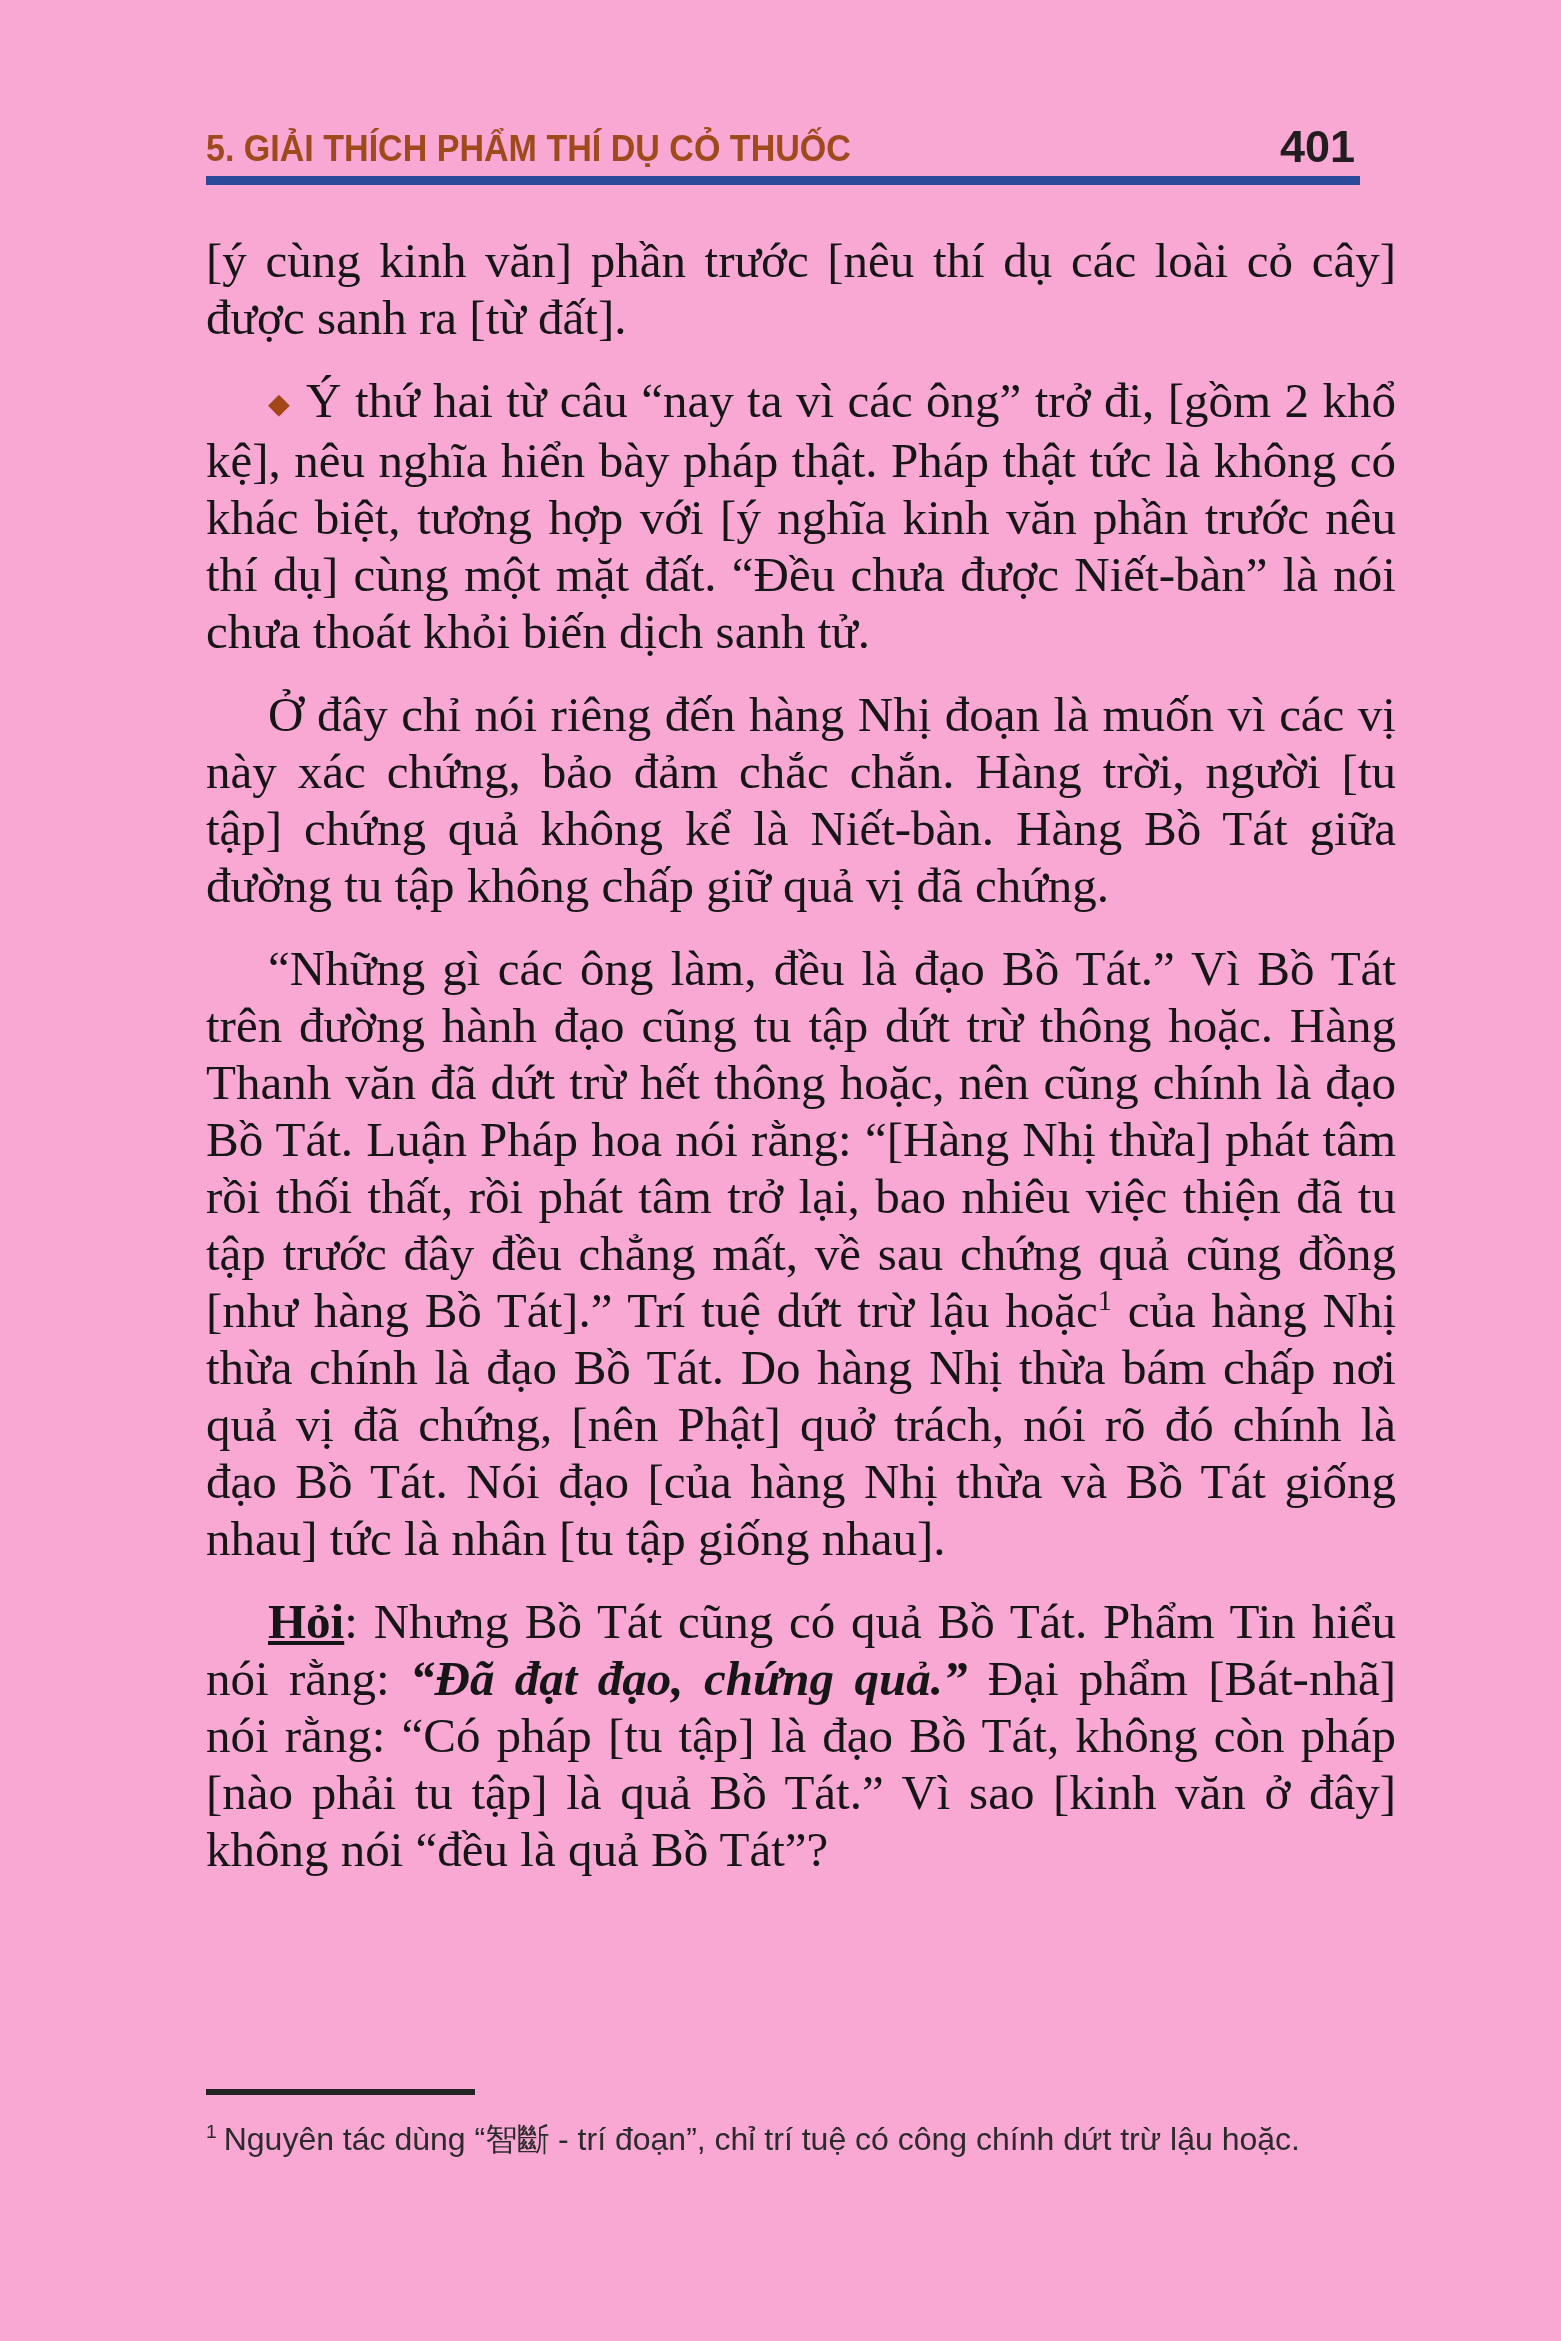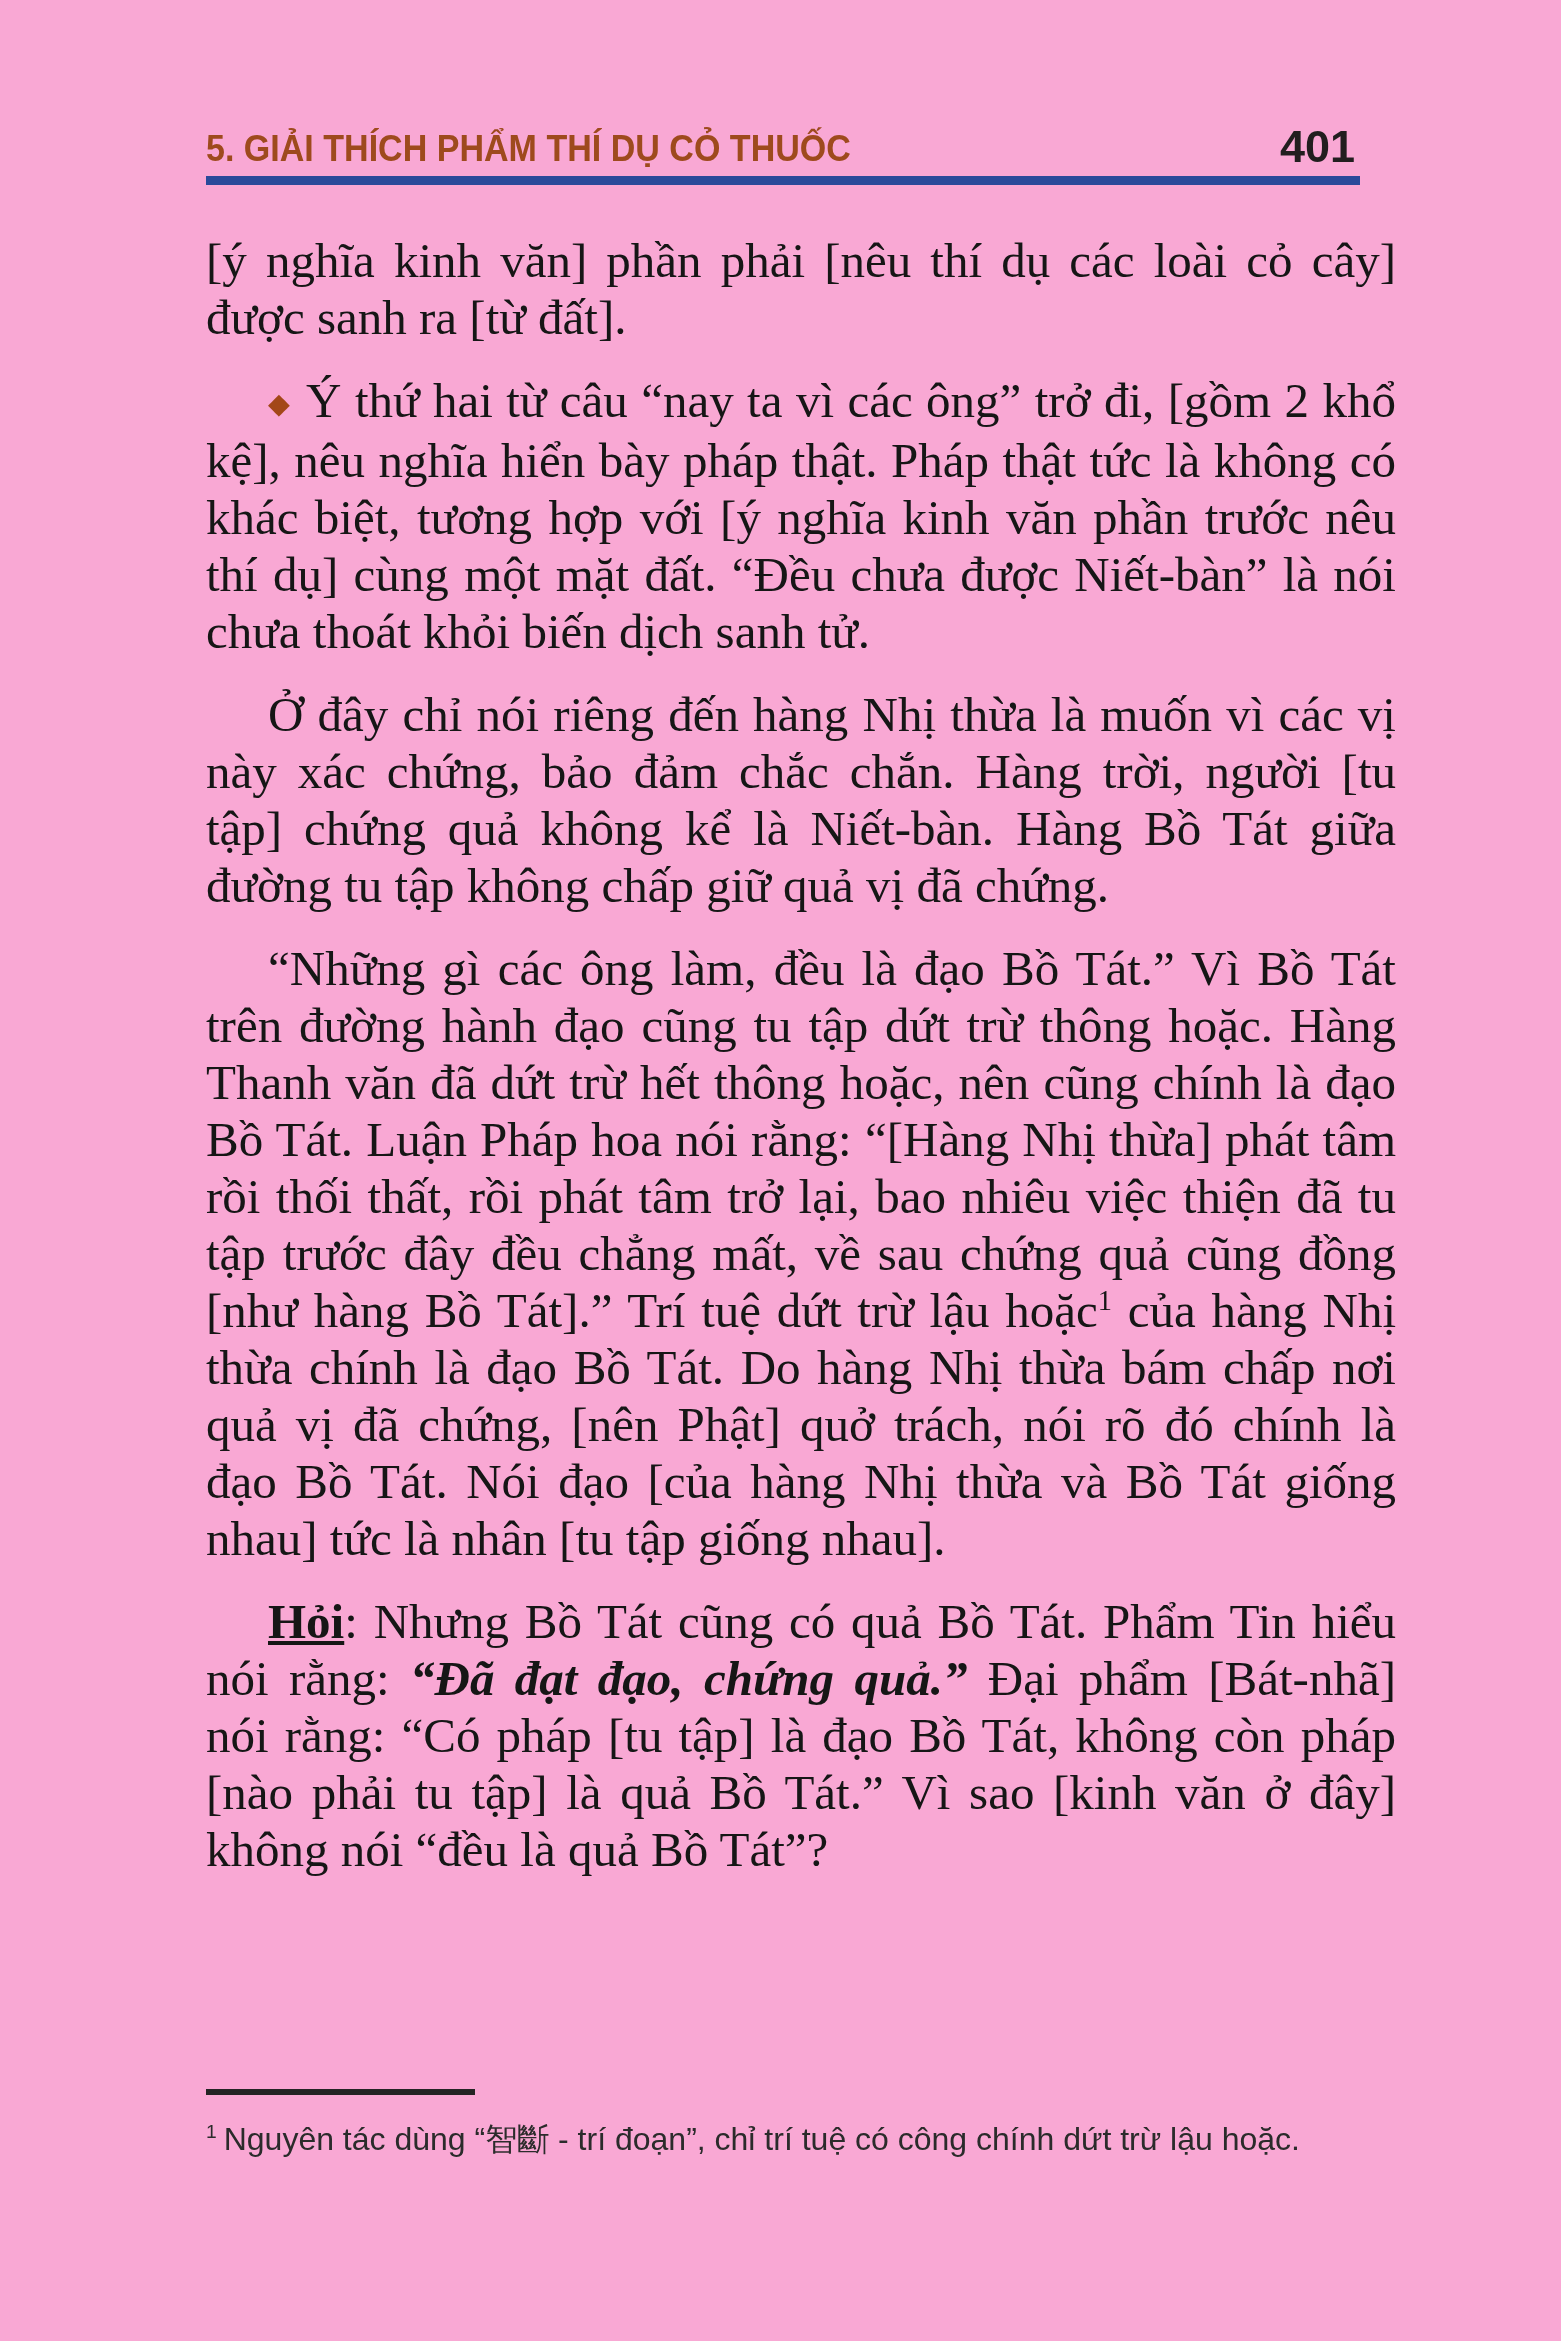--- a/index.html
+++ b/index.html
@@ -101,23 +101,23 @@
 
 <div class="page">
 
   <div class="chapter-title" style="color: rgb(158, 74, 29);">5. GIẢI THÍCH PHẨM THÍ DỤ CỎ THUỐC</div>
 
   <div class="page-number">401</div>
 
   <div class="header-rule" style="background-color: rgb(42, 74, 154);"></div>
 
   <main class="body-text">
-      <p class="para"><span class="run-regular">[ý nghĩa kinh văn] phần phải [nêu thí dụ các loài cỏ cây] được sanh ra [từ đất].</span></p>
+      <p class="para"><span class="run-regular">[ý cùng kinh văn] phần trước [nêu thí dụ các loài cỏ cây] được sanh ra [từ đất].</span></p>
       <p class="para indent"><span class="run-bullet" style="color: rgb(163, 71, 24);">◆ </span><span class="run-regular">Ý thứ hai từ câu </span><span class="run-italic">“nay ta vì các ông”</span><span class="run-regular"> trở đi, [gồm 2 khổ kệ], nêu nghĩa hiển bày pháp thật. Pháp thật tức là không có khác biệt, tương hợp với [ý nghĩa kinh văn phần trước nêu thí dụ] cùng một mặt đất. </span><span class="run-italic">“Đều chưa được Niết-bàn”</span><span class="run-regular"> là nói chưa thoát khỏi biến dịch sanh tử.</span></p>
-      <p class="para indent"><span class="run-regular">Ở đây chỉ nói riêng đến hàng Nhị thừa là muốn vì các vị này xác chứng, bảo đảm chắc chắn. Hàng trời, người [tu tập] chứng quả không kể là Niết-bàn. Hàng Bồ Tát giữa đường tu tập không chấp giữ quả vị đã chứng.</span></p>
+      <p class="para indent"><span class="run-regular">Ở đây chỉ nói riêng đến hàng Nhị đoạn là muốn vì các vị này xác chứng, bảo đảm chắc chắn. Hàng trời, người [tu tập] chứng quả không kể là Niết-bàn. Hàng Bồ Tát giữa đường tu tập không chấp giữ quả vị đã chứng.</span></p>
       <p class="para indent"><span class="run-italic">“Những gì các ông làm, đều là đạo Bồ Tát.”</span><span class="run-regular"> Vì Bồ Tát trên đường hành đạo cũng tu tập dứt trừ thông hoặc. Hàng Thanh văn đã dứt trừ hết thông hoặc, nên cũng chính là đạo Bồ Tát. Luận Pháp hoa nói rằng: “[Hàng Nhị thừa] phát tâm rồi thối thất, rồi phát tâm trở lại, bao nhiêu việc thiện đã tu tập trước đây đều chẳng mất, về sau chứng quả cũng đồng [như hàng Bồ Tát].” Trí tuệ dứt trừ lậu hoặc</span><span class="run-sup">1</span><span class="run-regular"> của hàng Nhị thừa chính là đạo Bồ Tát. Do hàng Nhị thừa bám chấp nơi quả vị đã chứng, [nên Phật] quở trách, nói rõ đó chính là đạo Bồ Tát. Nói đạo [của hàng Nhị thừa và Bồ Tát giống nhau] tức là nhân [tu tập giống nhau].</span></p>
       <p class="para indent"><span class="run-bold">Hỏi</span><span class="run-regular">: Nhưng Bồ Tát cũng có quả Bồ Tát. Phẩm Tin hiểu nói rằng: </span><span class="run-bold-italic">“Đã đạt đạo, chứng quả.”</span><span class="run-regular"> Đại phẩm [Bát-nhã] nói rằng: “Có pháp [tu tập] là đạo Bồ Tát, không còn pháp [nào phải tu tập] là quả Bồ Tát.” Vì sao [kinh văn ở đây] không nói “đều là quả Bồ Tát”?</span></p>
     </main>
 
   <div class="footnote-rule"></div>
 
   <div class="footnote">
     <span class="fn-marker">1</span><span>Nguyên tác dùng “智斷 - trí đoạn”, chỉ trí tuệ có công chính dứt trừ lậu hoặc.</span>
   </div>
 

